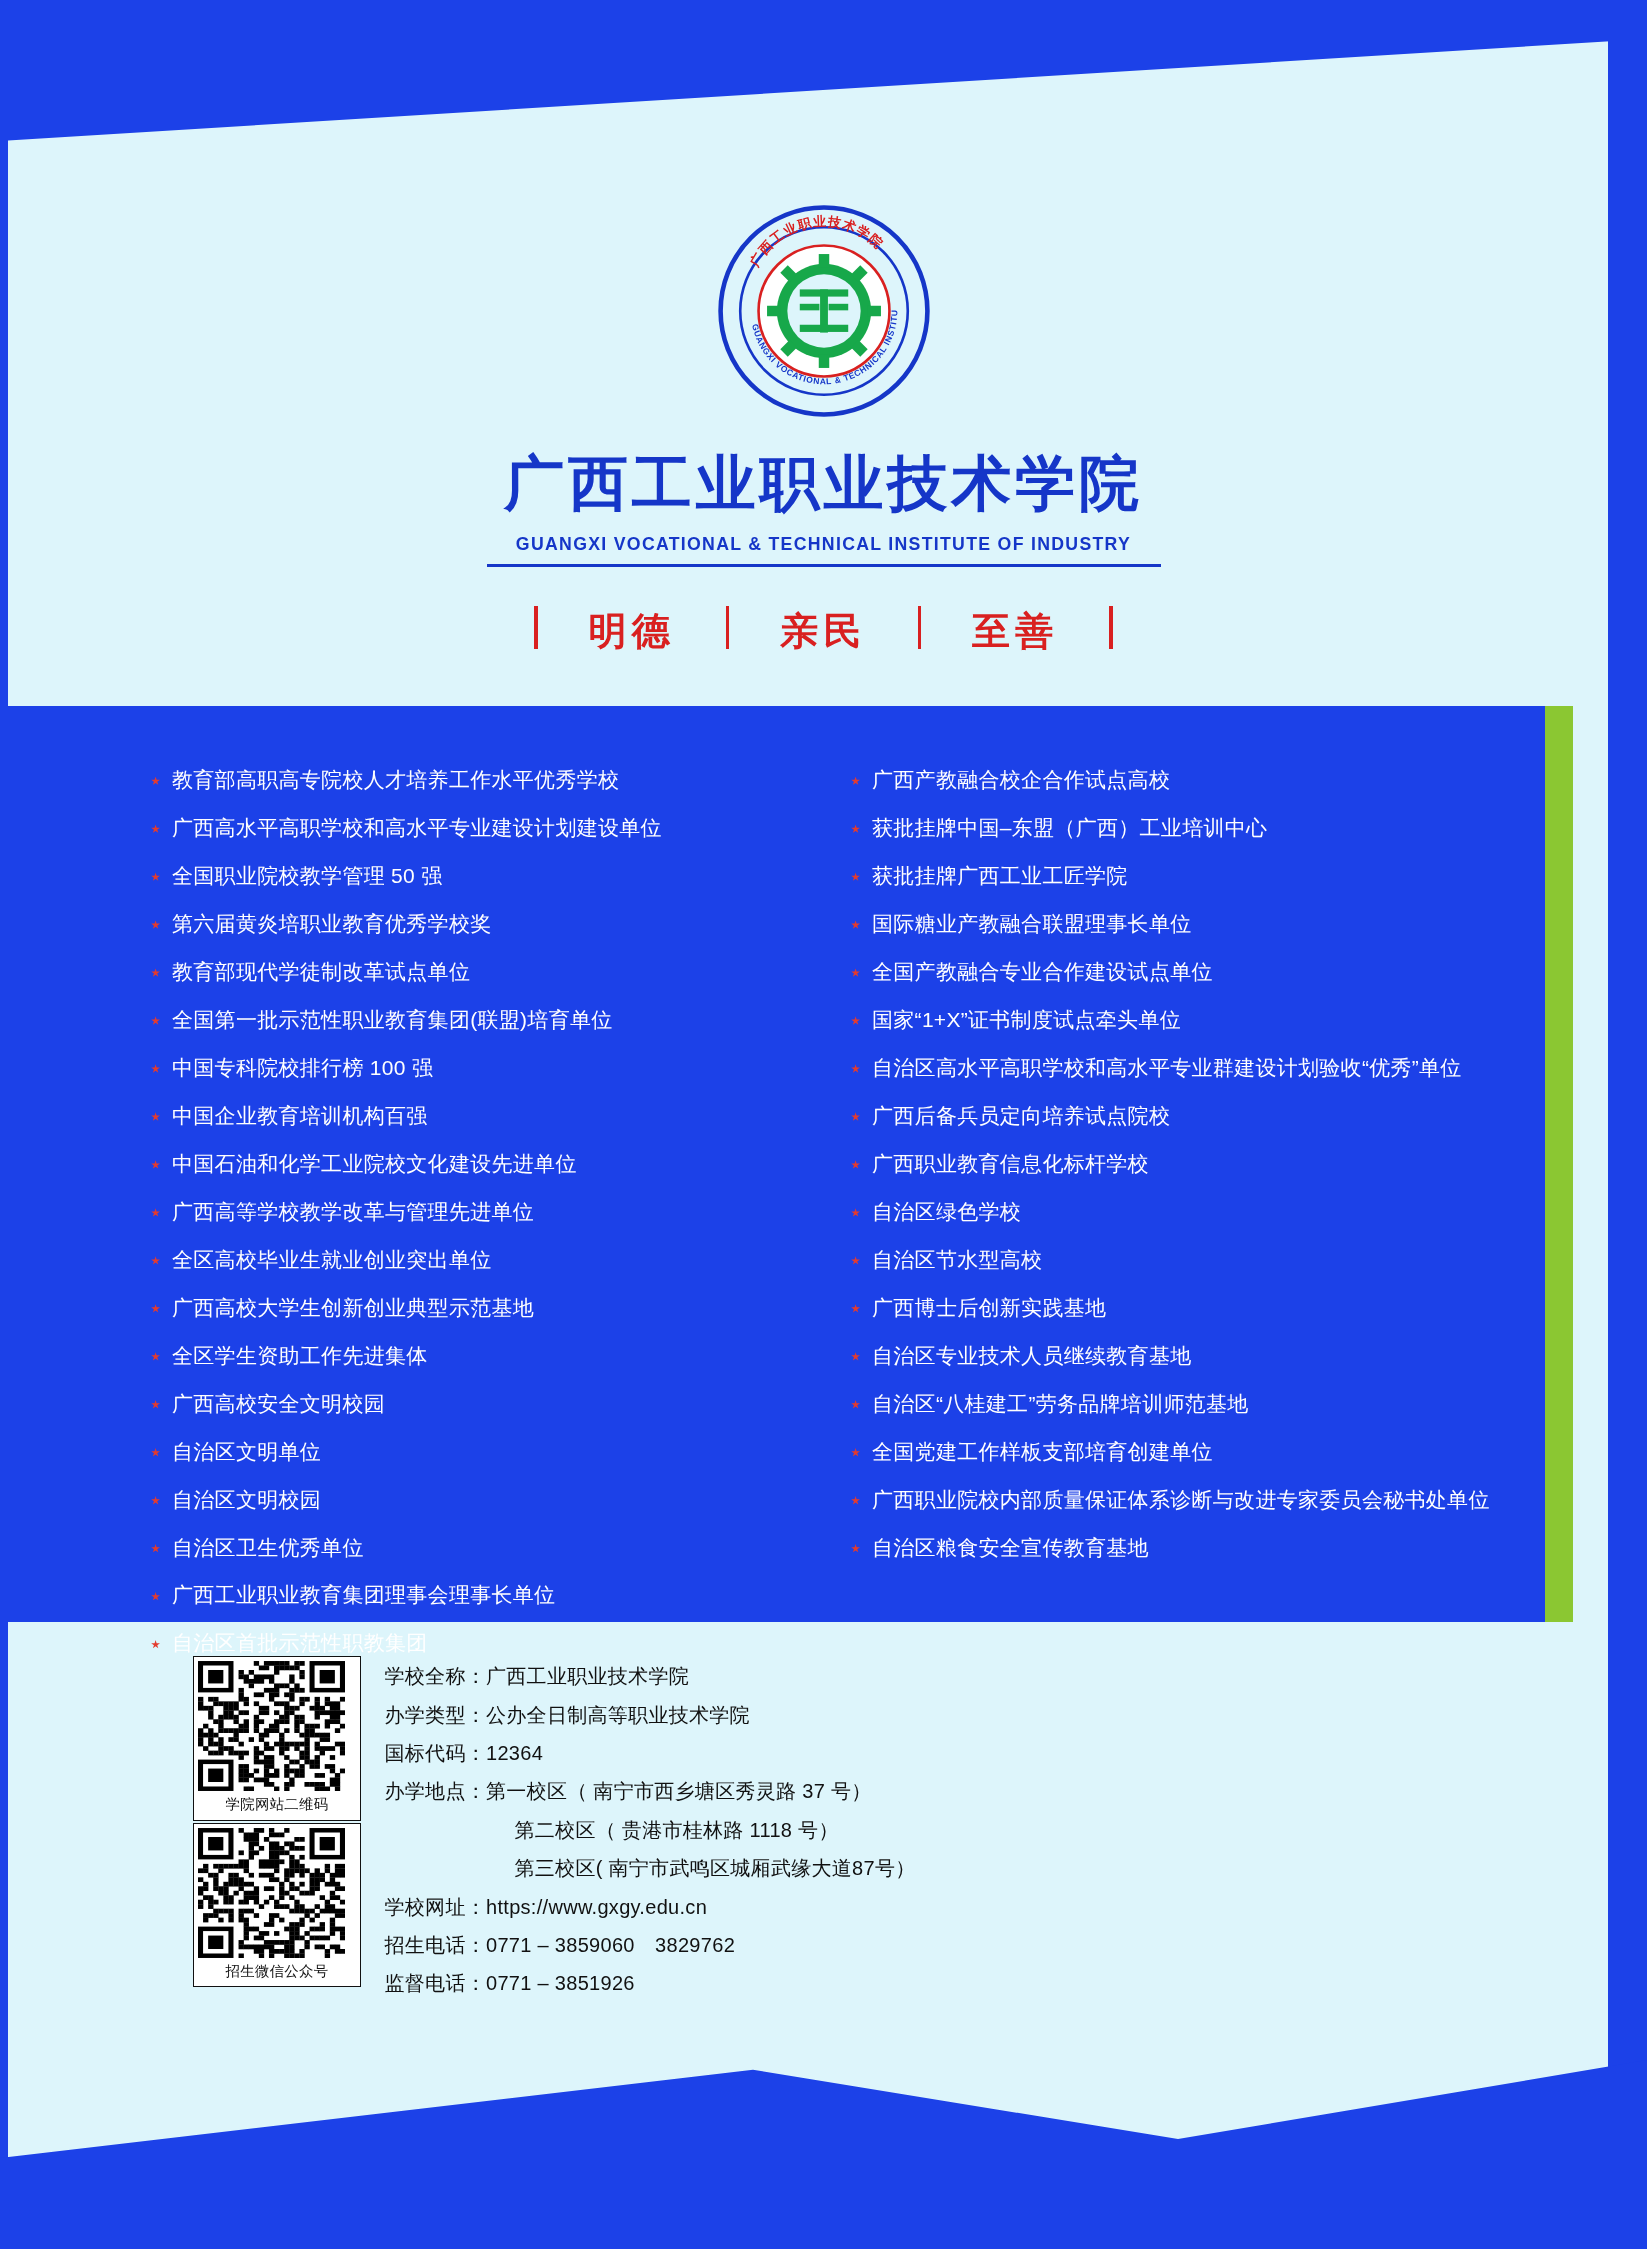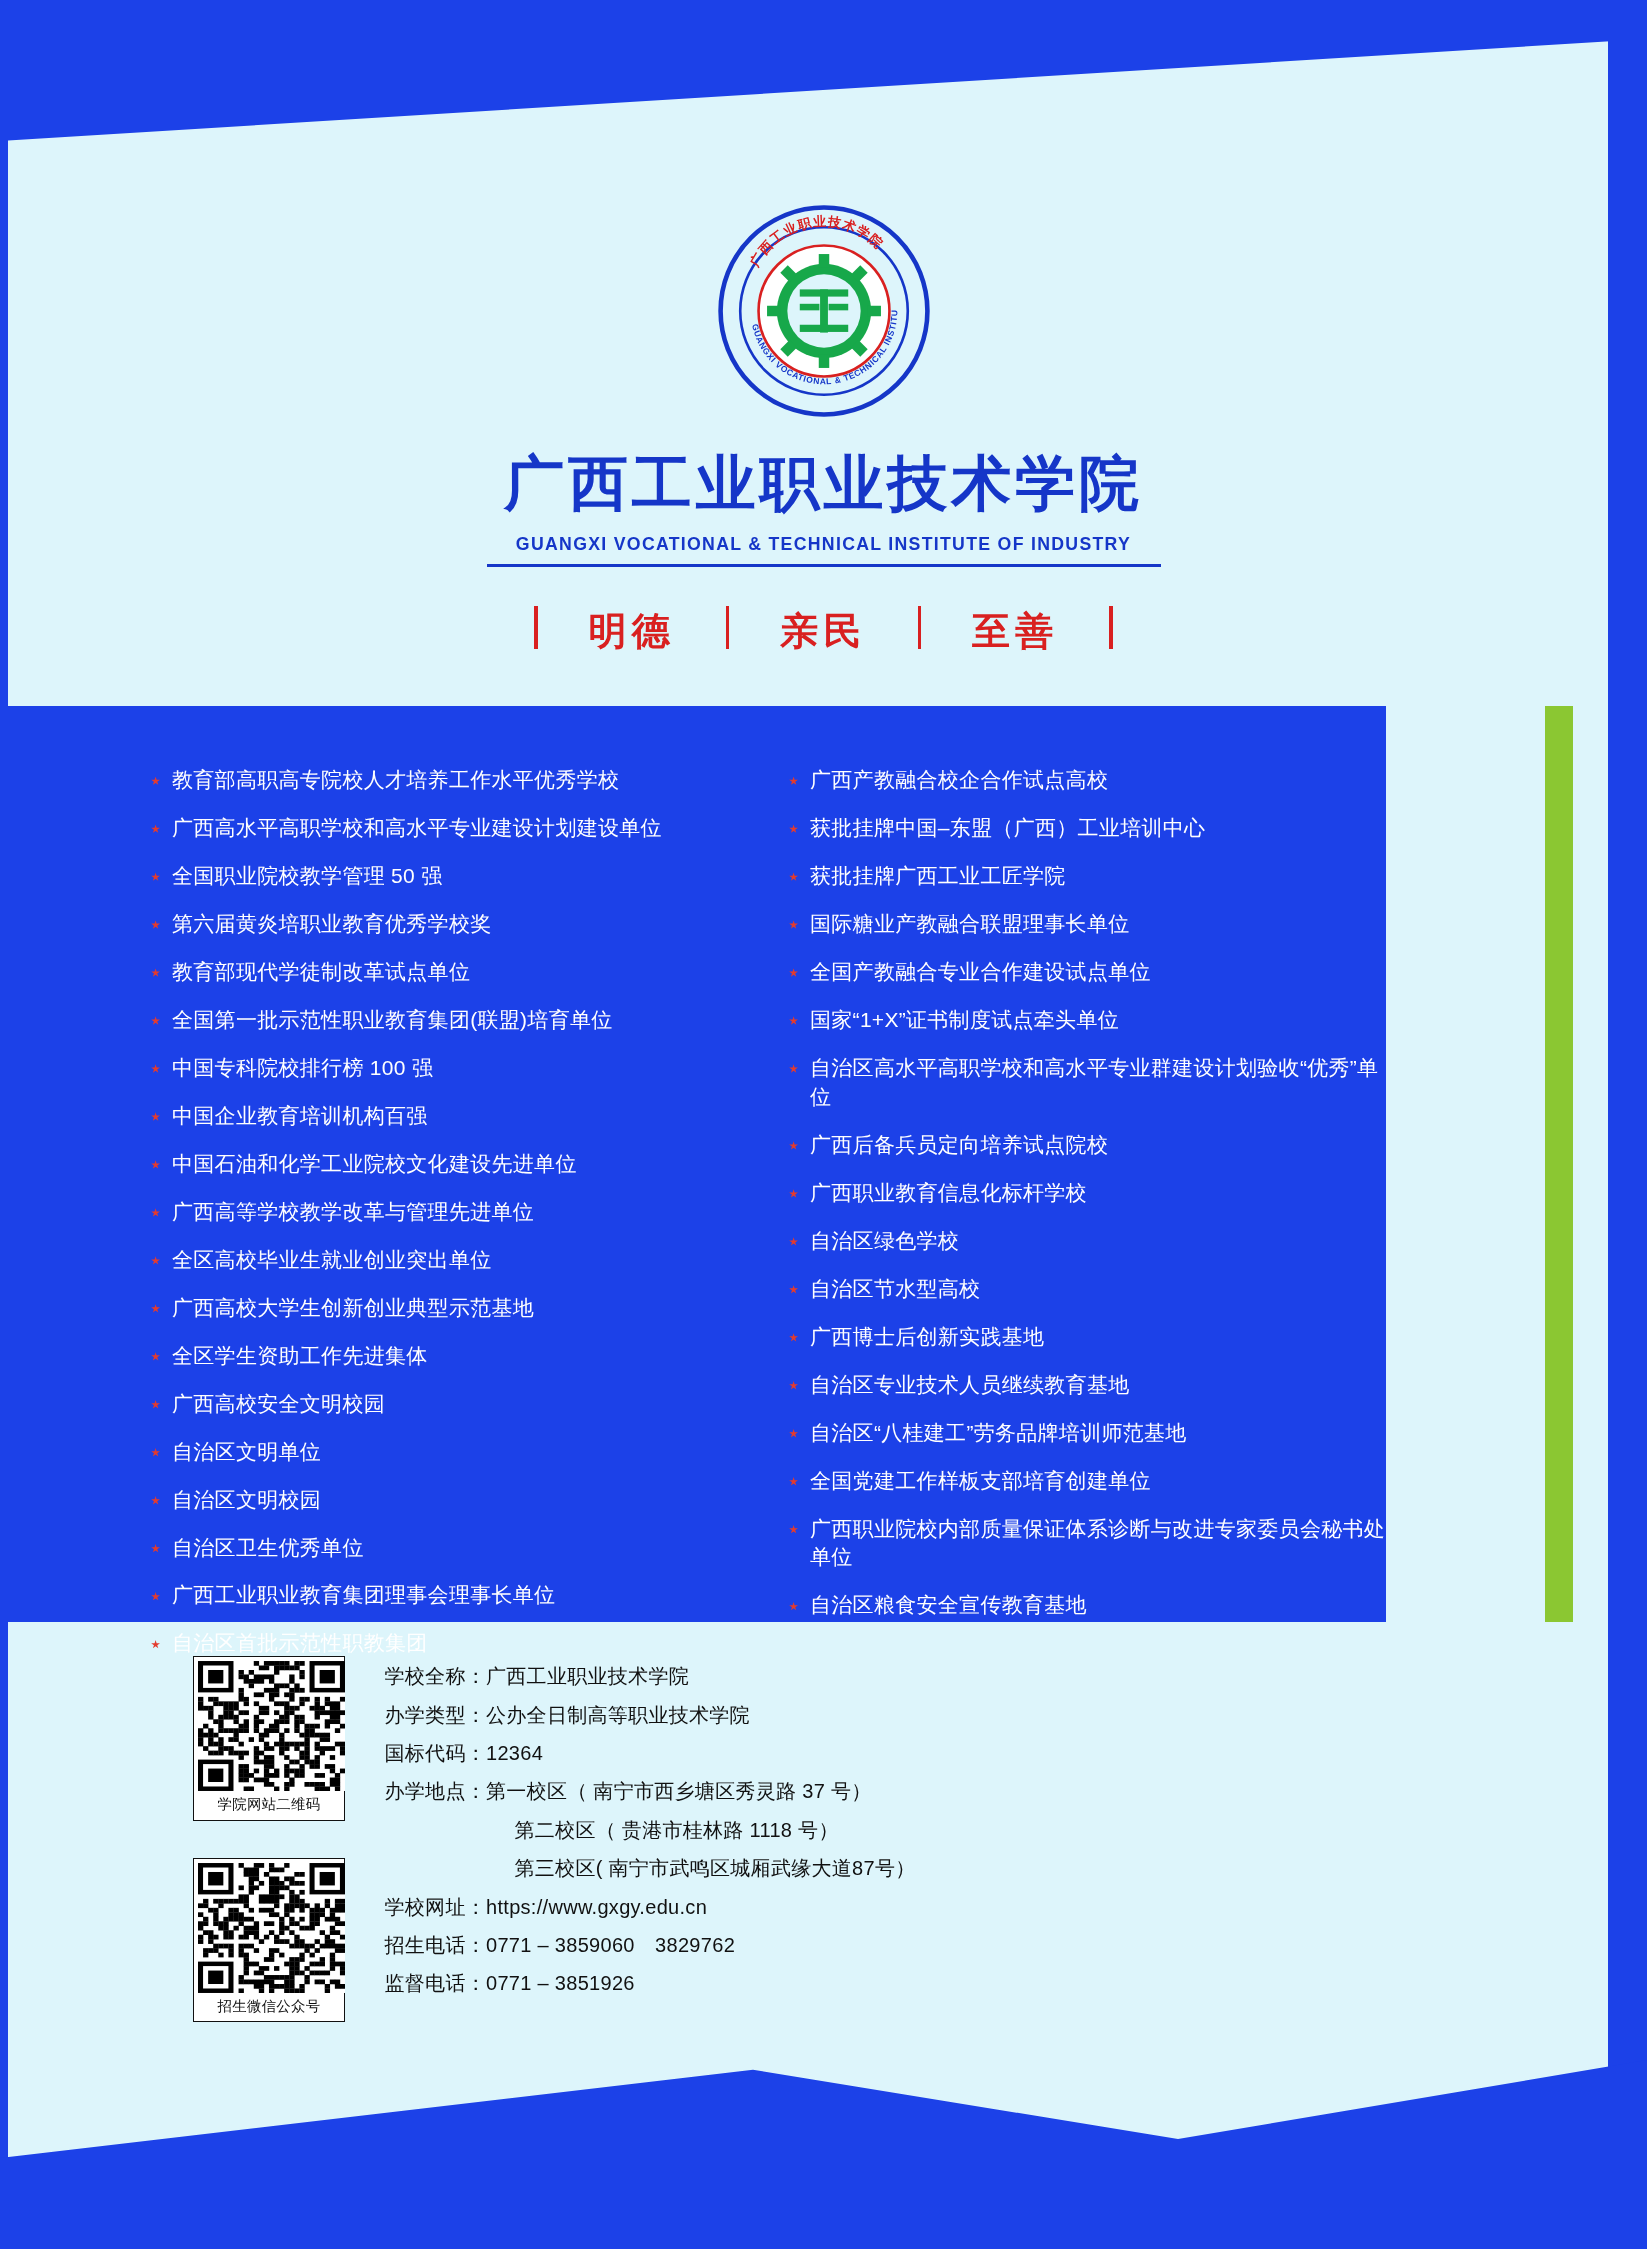--- a/index.html
+++ b/index.html
@@ -98,21 +98,21 @@
     font-size: 38px;
     font-weight: bold;
     color: #d92020;
     letter-spacing: 5.2px;
   }
 
   
   .honors {
     position: absolute;
     top: 706px; left: 0;
-    width: 1386px;
+    width: 1545px;
     height: 916px;
     background: #1c41e8;
   }
   .honors-accent {
     position: absolute;
     top: 706px; left: 1545px;
     width: 27.5px;
     height: 916px;
     background: #8bc732;
   }
@@ -154,25 +154,25 @@
     padding-left: 193px;
     box-sizing: border-box;
     display: flex;
     align-items: flex-start;
   }
   .qr-col {
     width: 164px;
     margin-right: 27.5px;
   }
   .qr-box {
-    width: 152px;
+    width: 168px;
     background: #ffffff;
     border: 0.7px solid #111;
     box-sizing: border-box;
-    margin-bottom: 37px;
+    margin-bottom: 2px;
     padding: 3.9px 3.9px 0;
   }
   .qr-img {
     width: 147px; height: 130px;
     display: block;
   }
   .qr-caption {
     text-align: center;
     font-size: 14.4px;
     color: #111;

